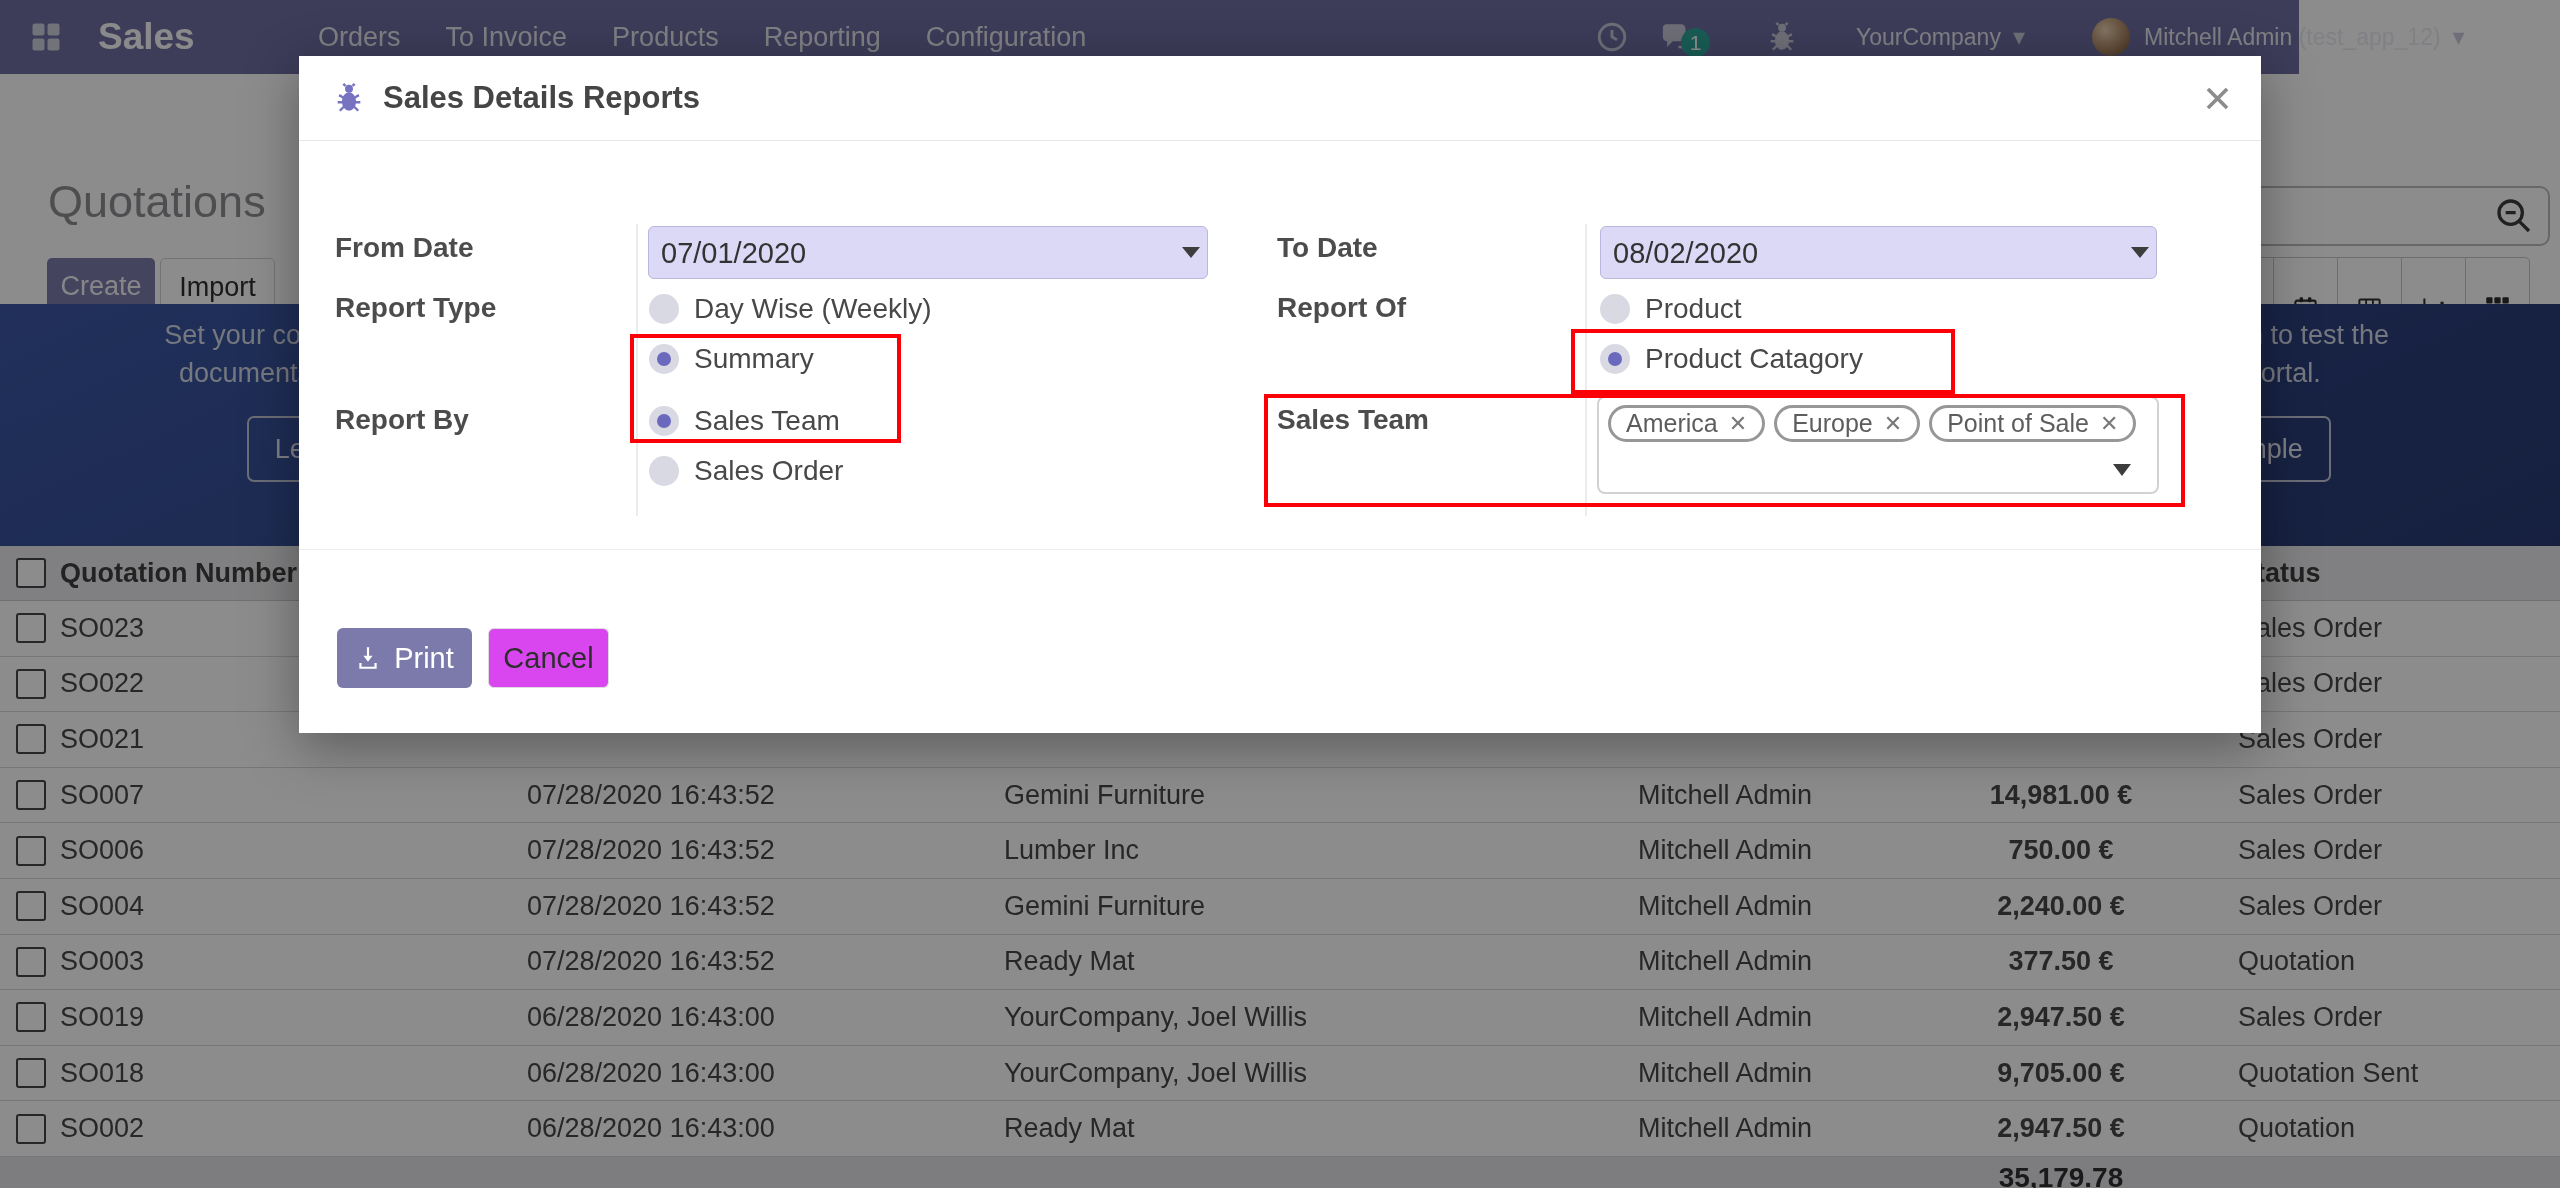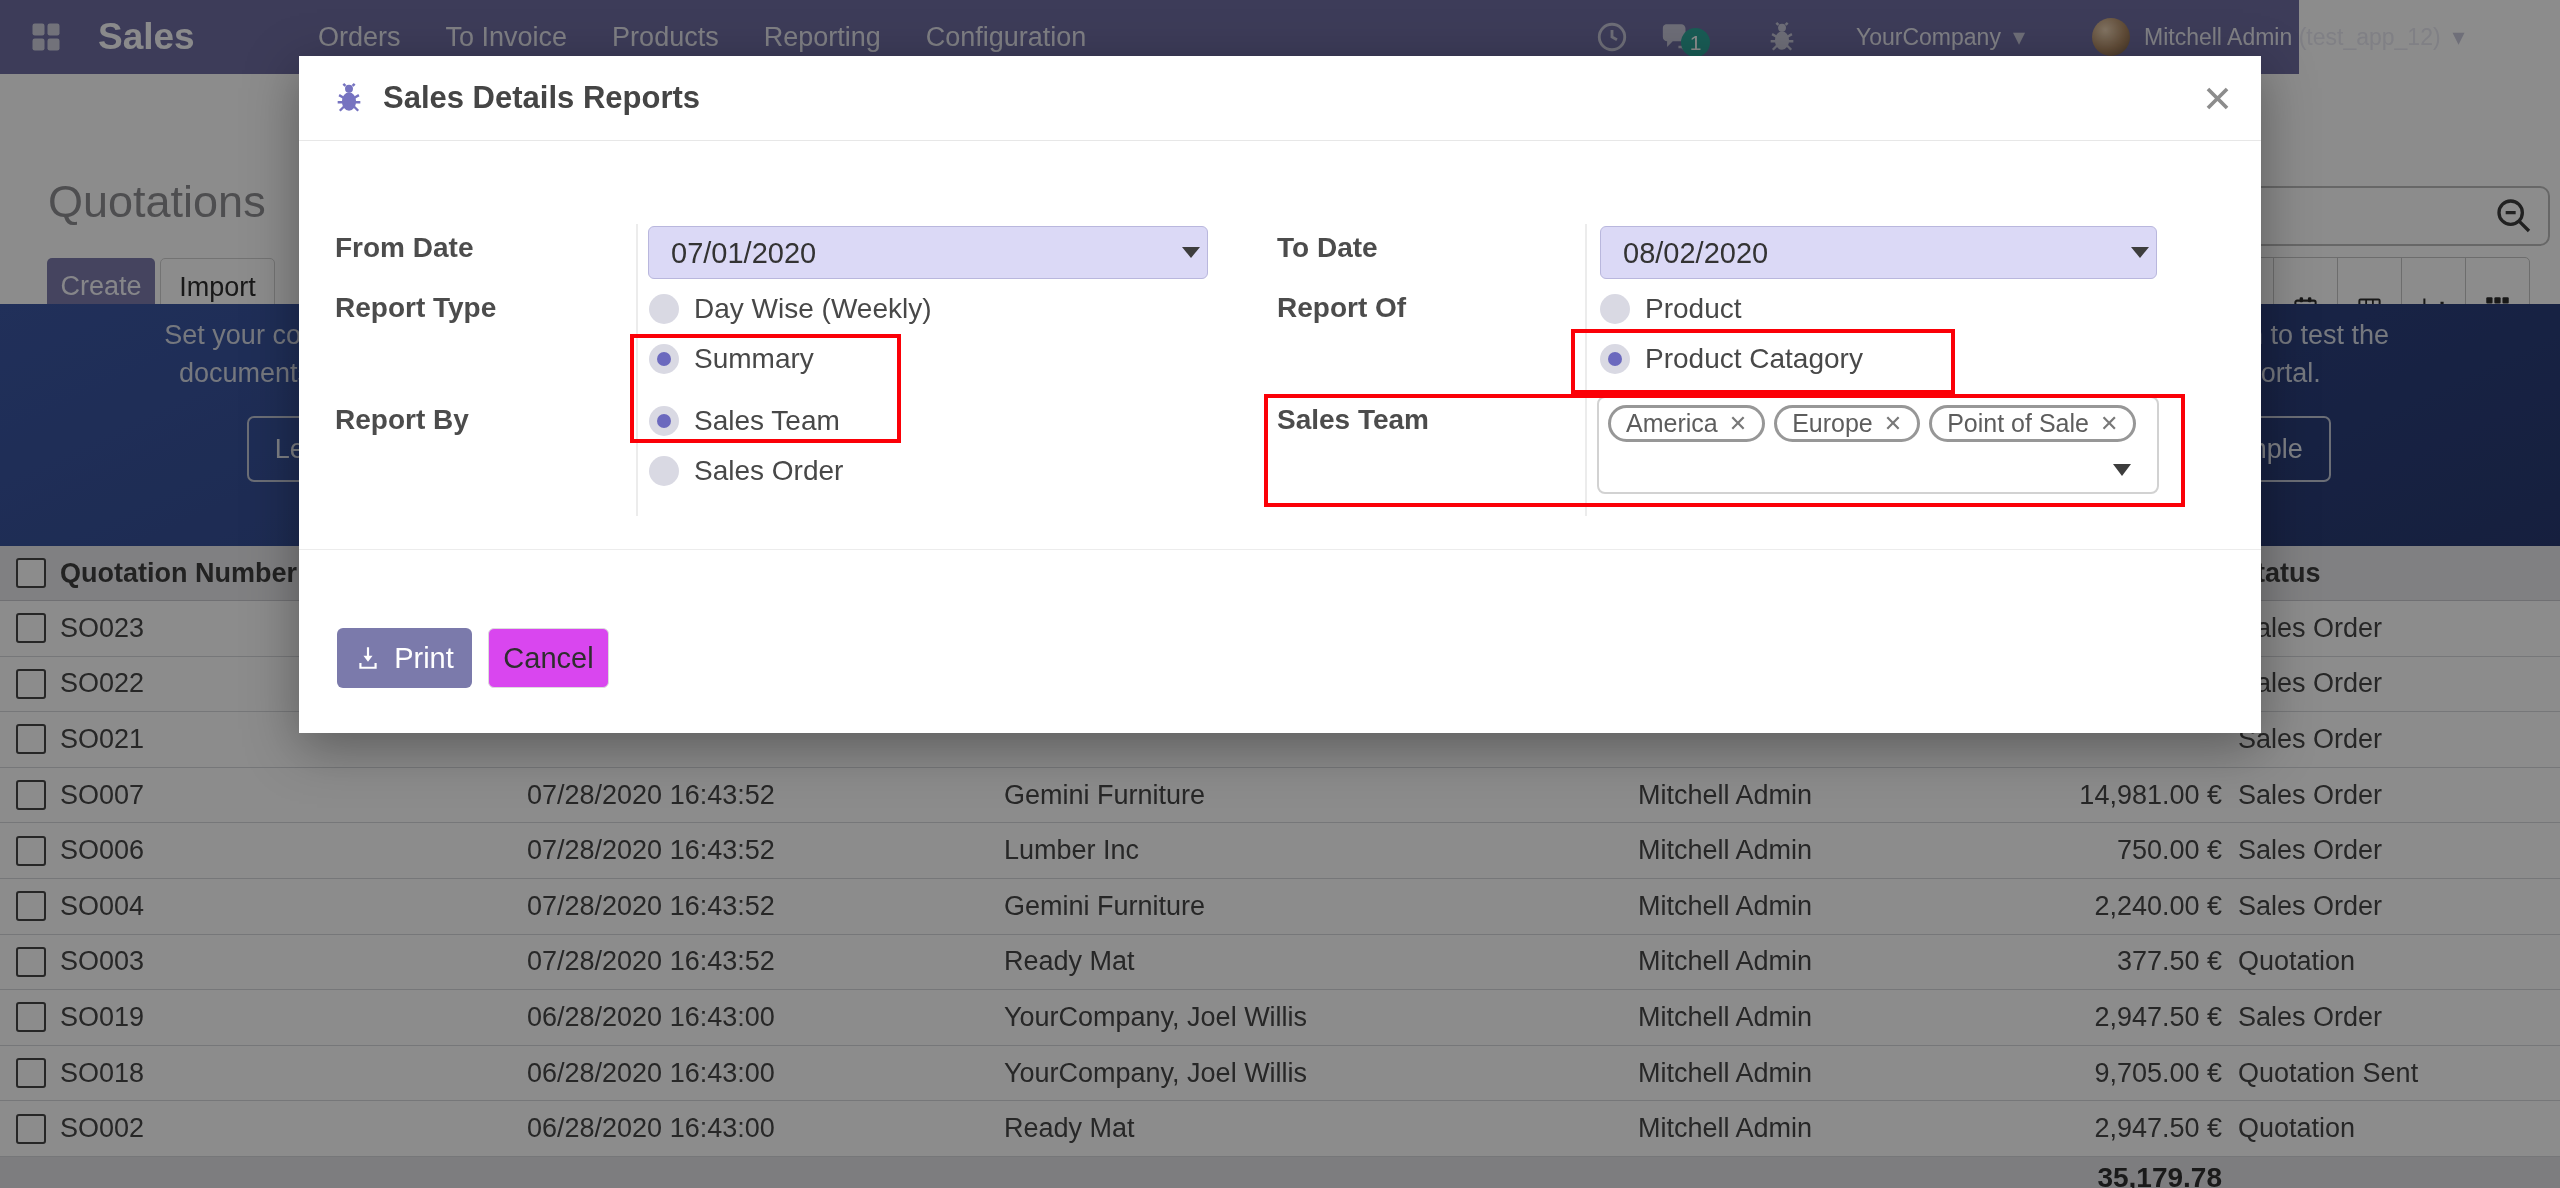--- a/index.html
+++ b/index.html
@@ -50,35 +50,35 @@
     border-radius:7px;color:#e6e9f2;font-size:27px;cursor:pointer;}
 
   
   .grid7{display:grid;grid-template-columns:60px 467px 477px 634px 262px 322px 338px;align-items:center;}
   .table{position:absolute;top:546px;left:0;width:2560px;}
   .thead{height:54px;background:#e9e9ed;border-bottom:1px solid #cccdd1;
     font-weight:bold;color:#3e3e3e;font-size:27px;}
   .trow{height:54.6px;border-bottom:1px solid #d8d9dc;font-size:27px;color:#474747;background:#fff;}
   .tfoot{height:42px;background:#e4e4e8;font-weight:bold;color:#303030;font-size:28px;}
   .cb{width:26px;height:26px;border:2px solid #454545;border-radius:3px;background:#fff;margin-left:16px;cursor:pointer;}
-  .c-right{text-align:right;}
+  .c-right{text-align:center;font-weight:bold;}
   .c-pad{padding-left:16px;}
 
   
   .backdrop{position:absolute;top:0;left:0;width:2560px;height:1188px;background:rgba(0,0,0,0.45);z-index:5;}
   .modal{position:absolute;left:299px;top:56px;width:1962px;height:677px;background:#fff;z-index:10;
     box-shadow:0 14px 50px rgba(0,0,0,0.35);}
   .modal-header{position:absolute;top:0;left:0;right:0;height:84px;border-bottom:1px solid #e7e7e7;}
   .modal-bug{position:absolute;left:33px;top:25px;width:34px;height:34px;color:#7673c0;}
   .modal-title{position:absolute;left:84px;top:24px;font-size:31px;font-weight:bold;color:#454545;}
   .modal-close{position:absolute;right:28px;top:22px;font-size:37px;color:#8c8c8c;cursor:pointer;}
   .vline{position:absolute;width:2px;top:168px;height:292px;background:#ececec;}
   .flabel{position:absolute;font-size:28px;font-weight:bold;color:#4c4c4c;white-space:nowrap;}
   .dinput{position:absolute;height:53px;background:#dbd9f6;border:1px solid #b9b7dd;border-radius:6px;
-    font-size:29px;color:#333;line-height:53px;padding-left:22px;box-sizing:border-box;cursor:pointer;}
+    font-size:29px;color:#333;line-height:53px;padding-left:12px;box-sizing:border-box;cursor:pointer;}
   .tri{position:absolute;width:0;height:0;border-left:9px solid transparent;border-right:9px solid transparent;
     border-top:11px solid #3d3d3d;}
   .radio{position:absolute;display:flex;align-items:center;gap:15px;font-size:28px;color:#484848;cursor:pointer;}
   .rdot{width:30px;height:30px;border-radius:50%;background:#d9d9e3;position:relative;flex:none;}
   .radio.checked .rdot::after{content:"";position:absolute;left:8px;top:8px;width:14px;height:14px;
     border-radius:50%;background:#6b69be;}
   .mselect{position:absolute;left:1298px;top:340px;width:562px;height:98px;border:2px solid #d2d2d2;
     border-radius:8px;box-sizing:border-box;background:#fff;}
   .tags{display:flex;gap:9px;padding:7px 9px;}
   .tag{border:3px solid #979797;border-radius:999px;height:37px;padding:0 15px;display:flex;

